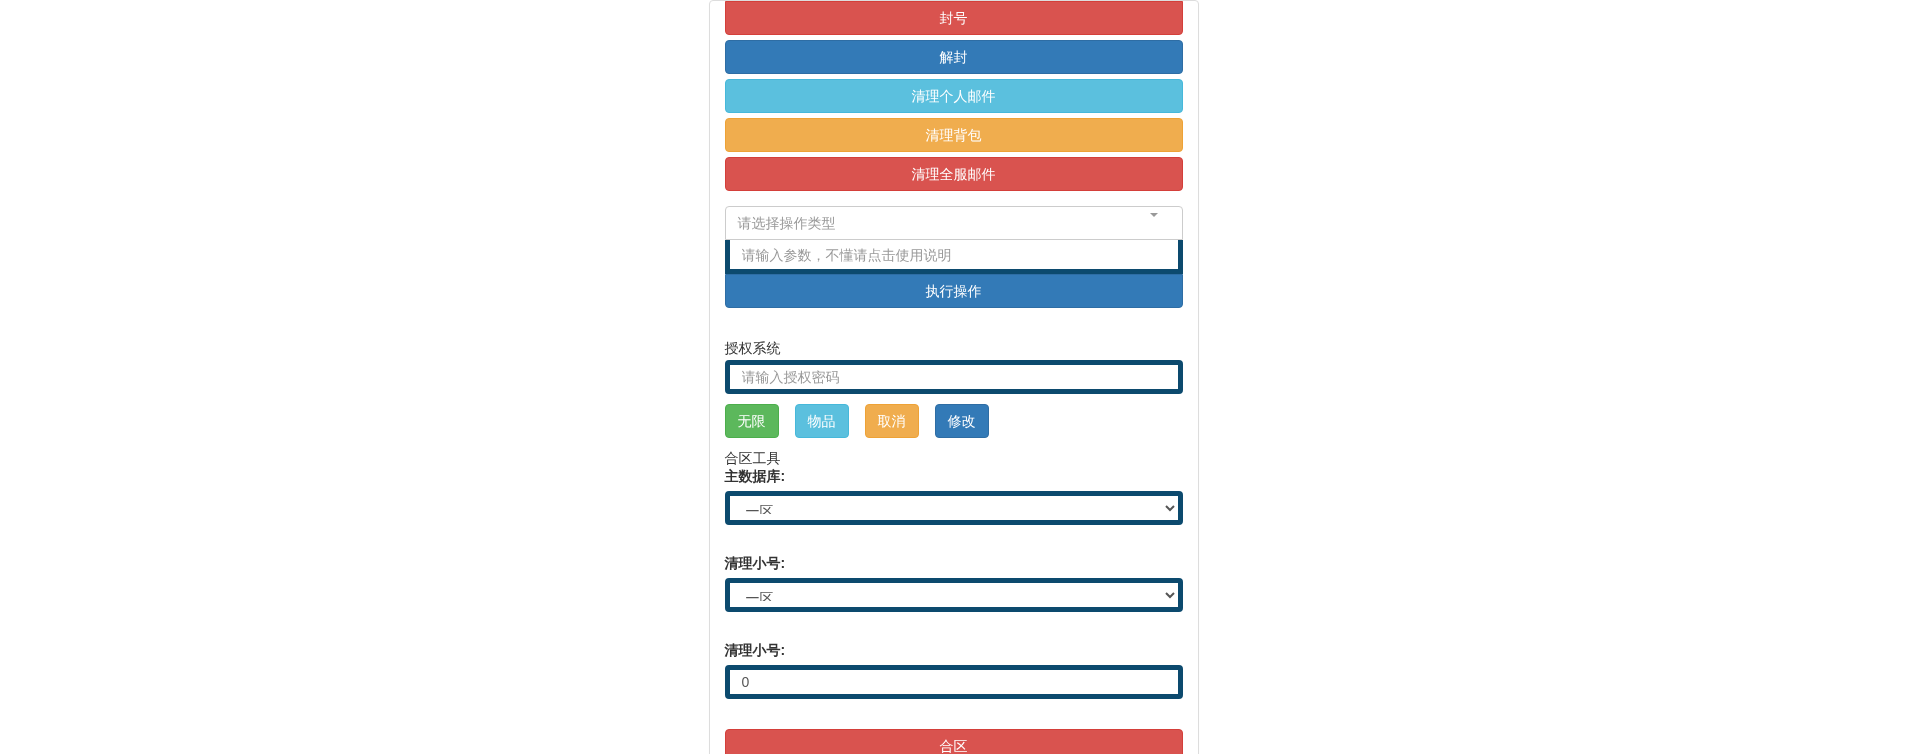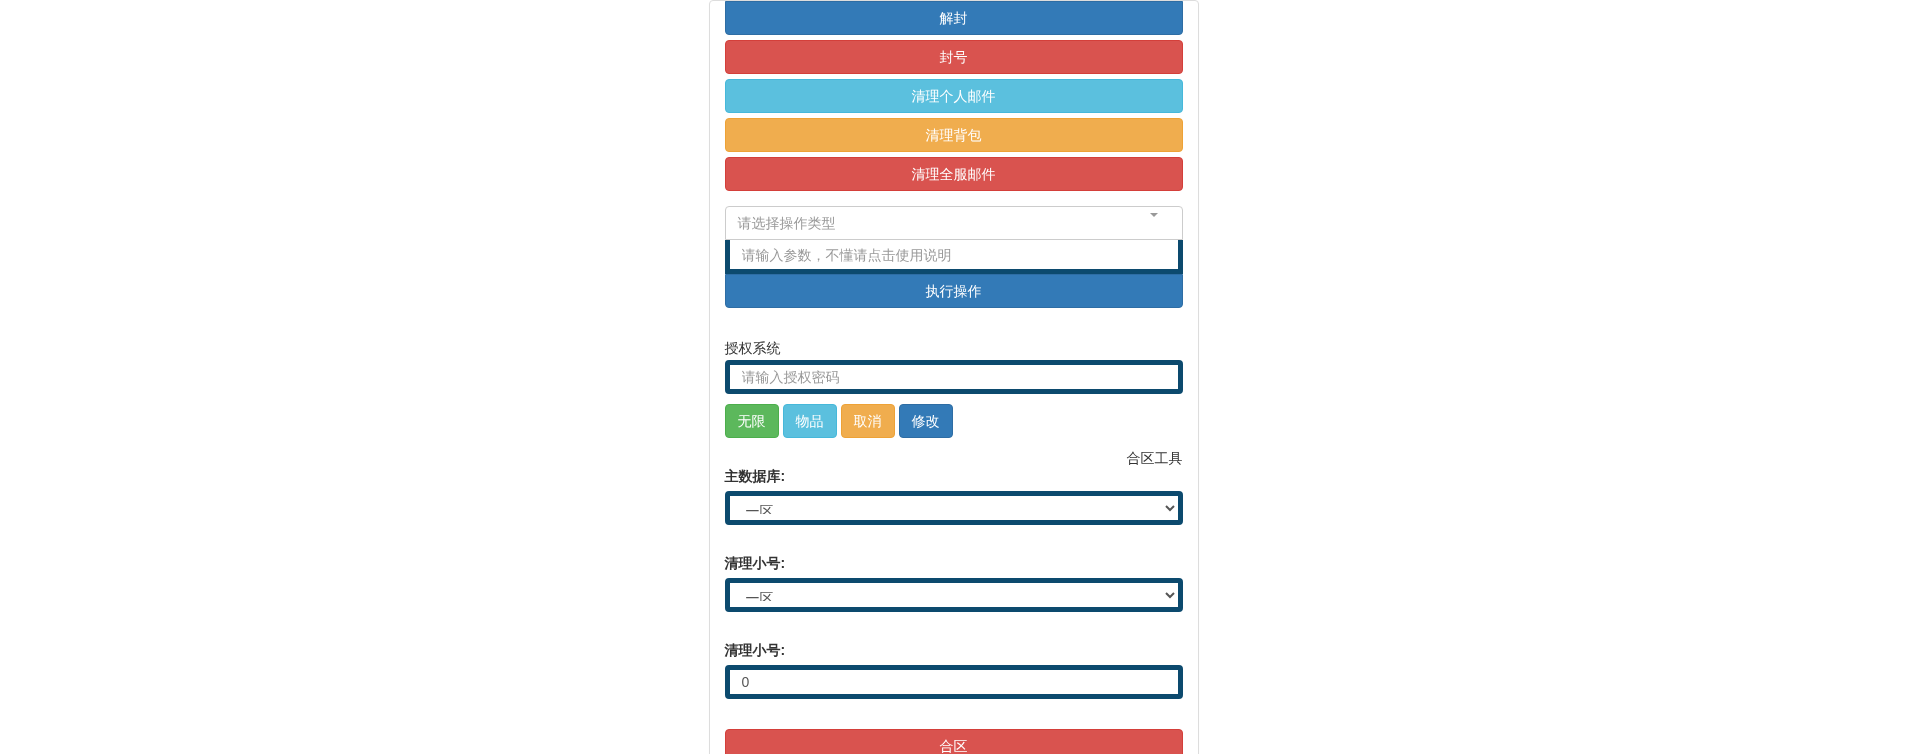--- a/index.html
+++ b/index.html
@@ -118,21 +118,21 @@
     .section-label {
       margin-top: 32px;
       margin-bottom: 2px;
       font-size: 14px;
       color: #333;
       font-family: Liberation Serif, serif;
     }
     .btn-row {
       margin-top: 10px;
       display: flex;
-      gap: 4px;
+      gap: 16px;
     }
     .btn-row .btn {
       width: auto;
       display: inline-block;
       padding: 6px 12px;
       margin-bottom: 0;
     }
     .form-group {
       margin-bottom: 30px;
     }
@@ -144,31 +144,30 @@
     }
     select.form-control {
       cursor: pointer;
     }
     .merge-section {
       margin-top: 12px;
     }
     .merge-title {
       font-size: 14px;
       margin-bottom: 0px;
-      text-align: right;
     }
   </style>
 </head>
 <body>
 
 <div class="panel">
 
   <div class="btn-group-top">
+    <button class="btn btn-danger">封号</button>
     <button class="btn btn-primary">解封</button>
-    <button class="btn btn-danger">封号</button>
     <button class="btn btn-info">清理个人邮件</button>
     <button class="btn btn-warning">清理背包</button>
     <button class="btn btn-danger">清理全服邮件</button>
   </div>
 
   <div class="select-wrap">
     <div class="select-like">
       <span>请选择操作类型</span>
       <span class="caret-down"></span>
     </div>

